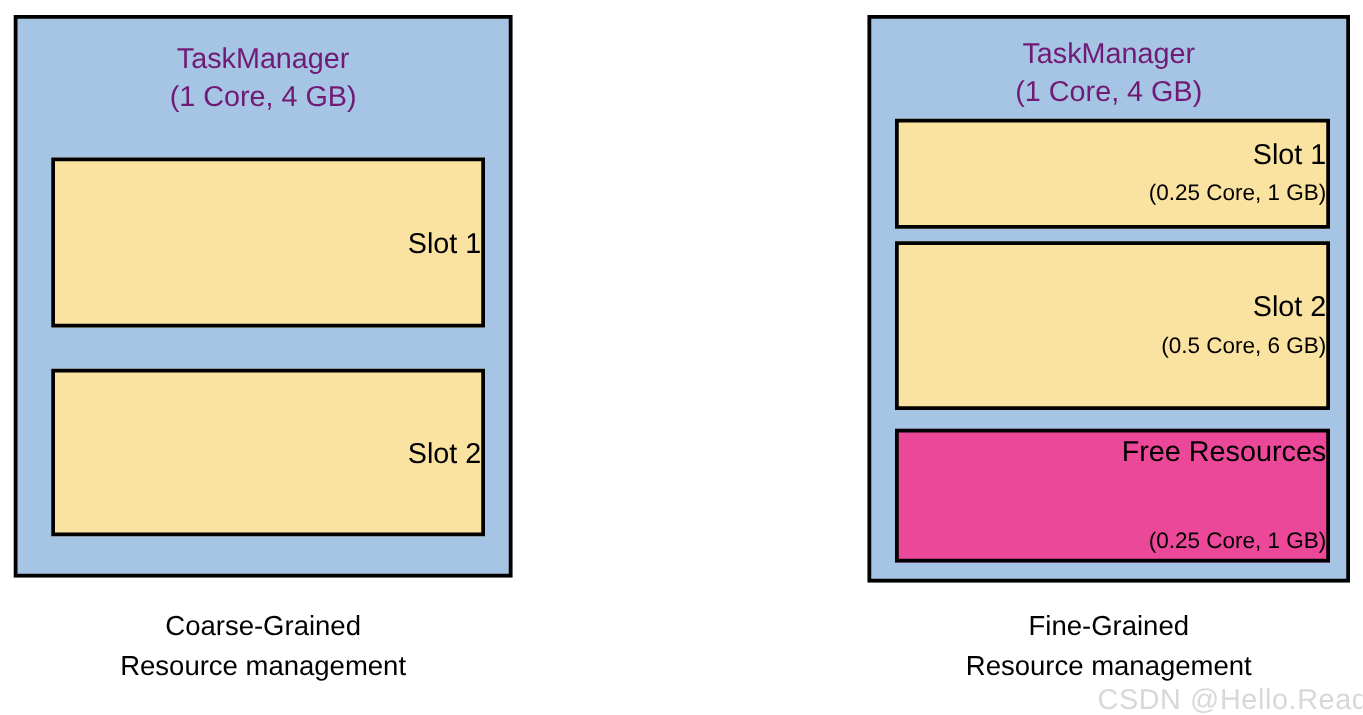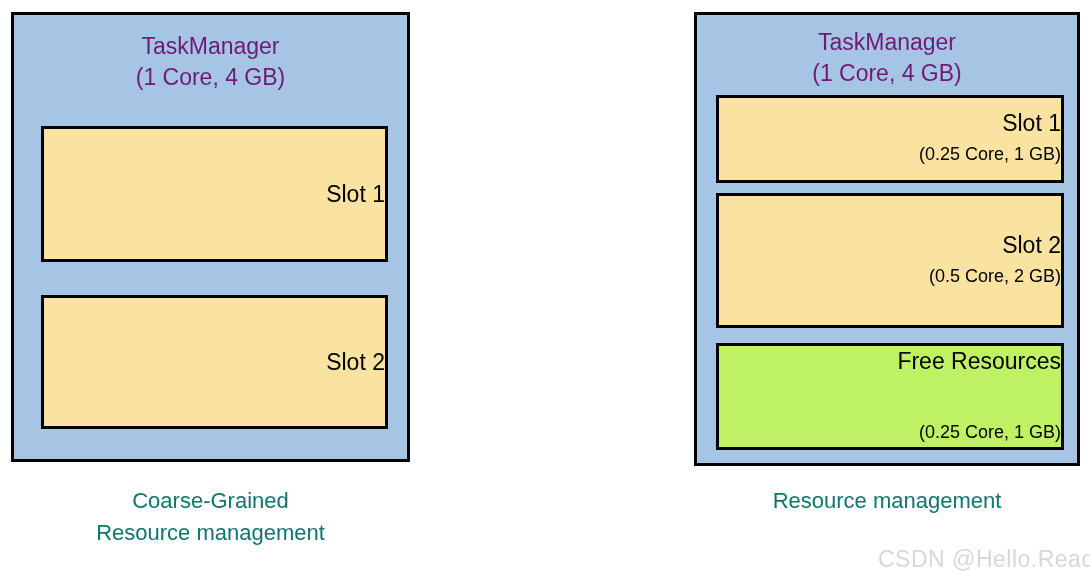--- a/index.html
+++ b/index.html
@@ -50,21 +50,21 @@
     align-items: flex-end;
     justify-content: center;
     text-align: center;
   }
 
   .res-box.slot {
     background: #fae3a0;
   }
 
   .res-box.free {
-    background: #bef264;
+    background: #ec4899;
     gap: 40px;
   }
 
   .res-label {
     font-size: 23px;
     line-height: 31px;
     white-space: nowrap;
   }
 
   .res-sub {
@@ -72,21 +72,21 @@
     line-height: 31px;
     white-space: nowrap;
   }
 
   
   .caption {
     position: absolute;
     text-align: center;
     font-size: 22px;
     line-height: 32px;
-    color: #0f766e;
+    color: #000000;
   }
   .caption .line {
     display: block;
     white-space: nowrap;
   }
 
   
   .watermark {
     position: absolute;
     font-size: 23px;
@@ -151,29 +151,30 @@
       <span class="line">(1 Core, 4 GB)</span>
     </div>
 
     <div class="res-box slot" id="right-slot-1">
       <span class="res-label">Slot 1</span>
       <span class="res-sub">(0.25 Core, 1 GB)</span>
     </div>
 
     <div class="res-box slot" id="right-slot-2">
       <span class="res-label">Slot 2</span>
-      <span class="res-sub">(0.5 Core, 2 GB)</span>
+      <span class="res-sub">(0.5 Core, 6 GB)</span>
     </div>
 
     <div class="res-box free" id="right-free">
       <span class="res-label">Free Resources</span>
       <span class="res-sub">(0.25 Core, 1 GB)</span>
     </div>
 
   </div>
 
   <div class="caption" id="caption-right">
+    <span class="line">Fine-Grained</span>
     <span class="line">Resource management</span>
   </div>
 
 </div>
 
 <div class="watermark" id="watermark-csdn">CSDN @Hello.Reader</div>
 
 </body></html>

